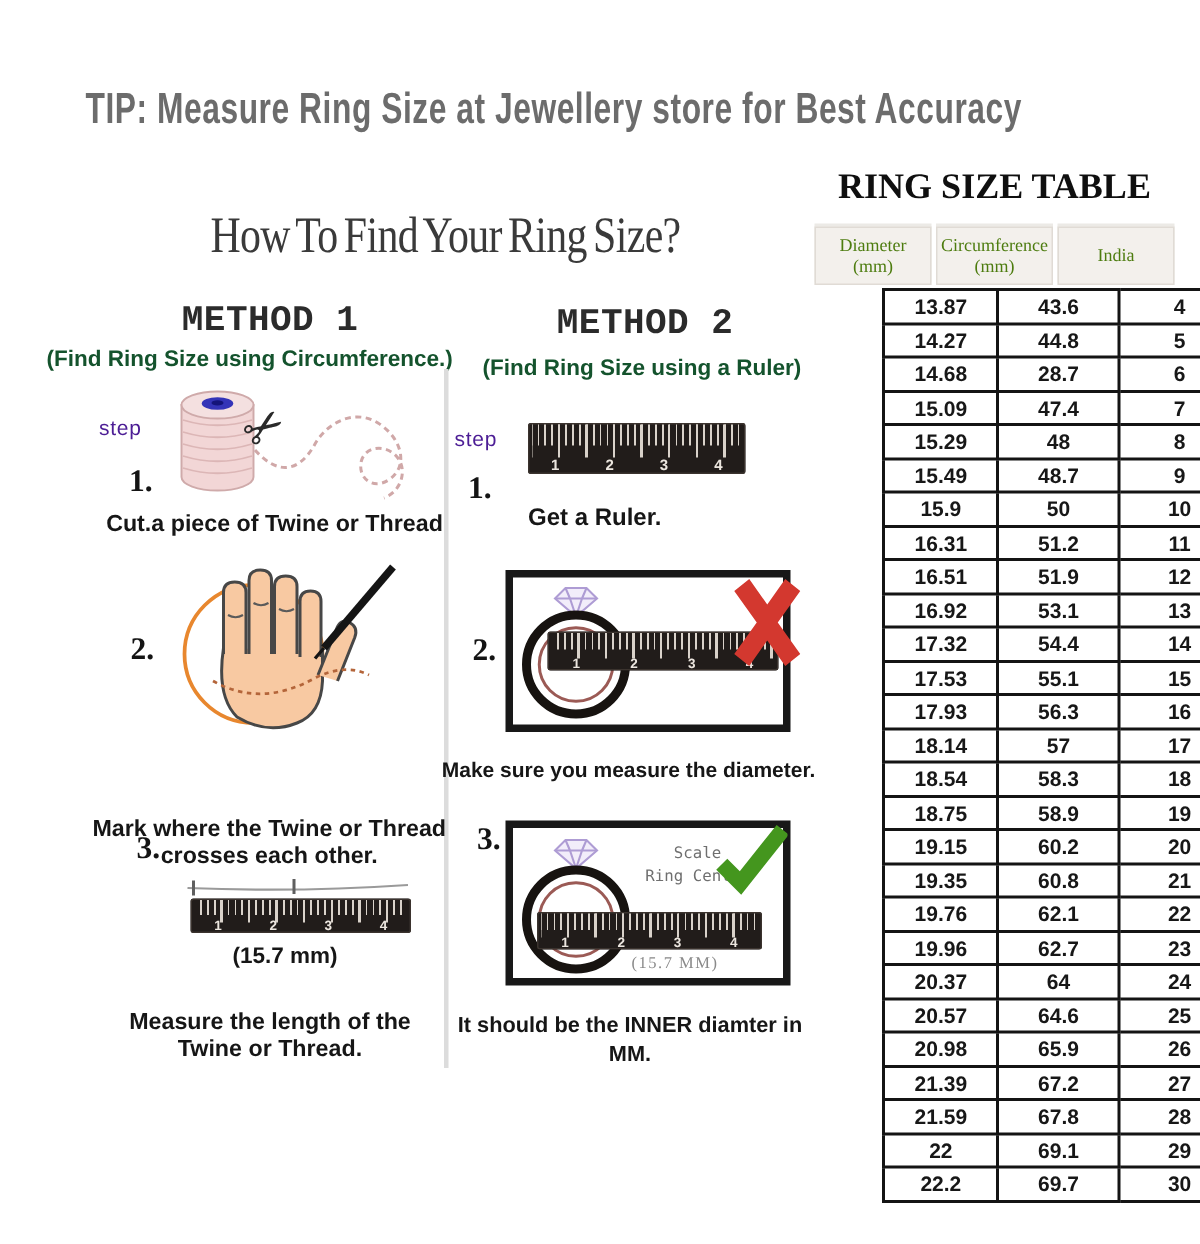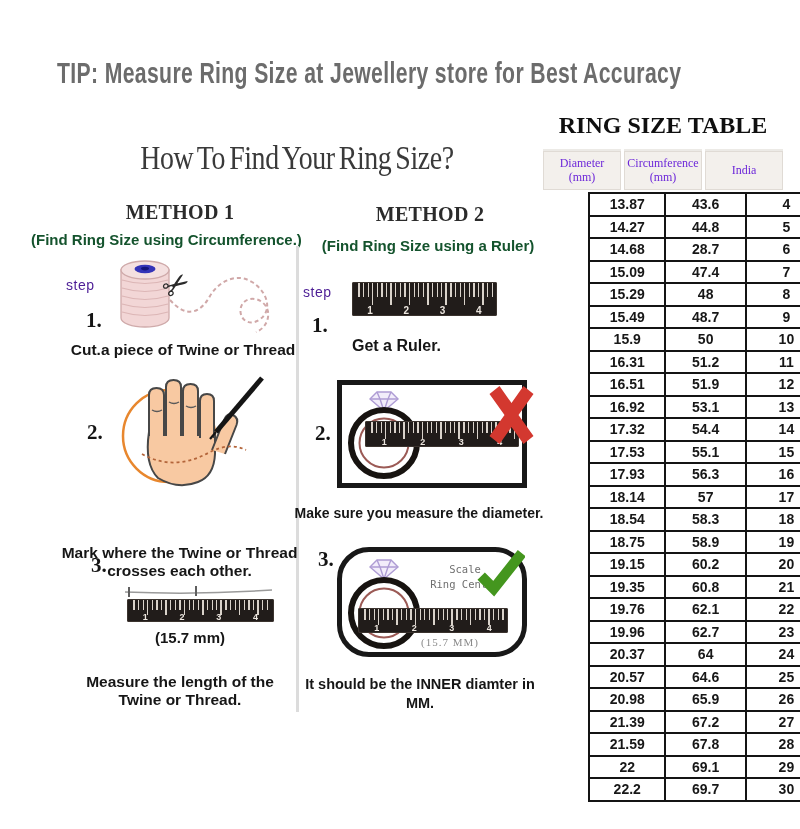--- a/index.html
+++ b/index.html
@@ -7,21 +7,21 @@
           font-family:"Liberation Sans",sans-serif;color:#1f1f1f;}
   .abs{position:absolute;}
 
   
   .banner{left:57px;top:57px;font-size:29px;font-weight:bold;color:var(--banner-text,#6c6c6c);
           white-space:nowrap;transform:scaleX(0.73);transform-origin:left top;letter-spacing:0.5px;}
 
   
   .guide-title{left:297px;top:139px;font-family:"Liberation Serif",serif;font-size:34px;color:#3a3a3a;
                white-space:nowrap;transform:translateX(-50%) scaleX(0.82);letter-spacing:-0.5px;word-spacing:-3px;}
-  .method-head{font-family:Liberation Serif, serif;font-size:20px;font-weight:bold;color:#2b2b2b;
+  .method-head{font-family:Liberation Mono, monospace;font-size:24px;font-weight:bold;color:#2b2b2b;
                text-align:center;letter-spacing:0.3px;}
   .method-sub{font-size:15px;font-weight:bold;color:#14532d;text-align:center;white-space:nowrap;}
   .col-divider{left:296px;top:246px;width:3px;height:466px;background:#dcdcdc;}
 
   .step-label{font-size:14px;font-weight:normal;color:#4c1d95;letter-spacing:0.5px;}
   .step-num{font-family:"Liberation Serif",serif;font-size:21px;font-weight:bold;color:#141414;}
   .caption{font-size:15.5px;font-weight:bold;color:#161616;text-align:center;line-height:1.16;}
 
   
   .ruler{position:absolute;background:var(--ruler-bg,#211c1a);border-radius:2px;box-shadow:inset 0 0 0 1px #3b332e;}
@@ -38,21 +38,21 @@
               font-family:"DejaVu Sans Mono",monospace;font-size:10.5px;line-height:15px;color:#6f6f6f;}
   .inner-note{position:absolute;left:58px;top:84px;width:100px;text-align:center;
               font-family:"Liberation Serif",serif;font-size:11px;letter-spacing:1px;color:#8a8a8a;}
 
   
   .table-title{left:543px;top:112px;width:240px;text-align:center;font-family:"Liberation Serif",serif;
                font-size:24px;font-weight:bold;color:#0f0f0f;white-space:nowrap;}
   .hdr-row{left:543px;top:151px;width:240px;height:39px;display:flex;gap:3px;}
   .hdr-cell{flex:1 1 0;background:#f3f0ec;border:1px solid #e0dbd5;box-shadow:0 -2px 0 #eceae6;
             display:flex;align-items:center;justify-content:center;text-align:center;
-            font-family:"Liberation Serif",serif;font-size:12px;color:#6d28d9;line-height:1.15;padding:1px;}
+            font-family:"Liberation Serif",serif;font-size:12px;color:#4d7c0f;line-height:1.15;padding:1px;}
   .size-table{left:543px;top:192px;padding-left:45px;}
   .size-table table{border-collapse:collapse;width:240px;}
   .size-table td{border:2px solid var(--table-border,#141414);height:20.5px;line-height:20.5px;
                  text-align:center;font-size:14px;font-weight:bold;color:#171717;padding:0;}
 </style>
 </head>
 <body>
 
 <div class="canvas">
 
@@ -153,21 +153,21 @@
     </div>
   </div>
   <svg class="abs" style="left:489px;top:386px;z-index:5;" width="45" height="58" viewBox="0 0 44 58">
     <polygon points="0,8 10,0 22,17 34,0 44,8 29,29 44,50 34,58 22,41 10,58 0,50 15,29" fill="var(--x-mark,#d3382f)"></polygon>
   </svg>
 
   <div class="abs caption" style="left:419px;top:505px;white-space:nowrap;transform:translateX(-50%);font-size:14px;">Make sure you measure the diameter.</div>
 
   <div class="abs step-num" style="left:318px;top:547px;">3.</div>
 
-  <div class="frame" style="left:337px;top:547px;height:110px;border-radius:32px;">
+  <div class="frame" style="left:337px;top:547px;height:110px;">
     <svg class="abs" style="left:2px;top:3px;" width="90" height="96" viewBox="0 0 90 96">
       <g transform="translate(26,4)" stroke="var(--diamond,#ae9cd4)" stroke-width="1.4" fill="#f2edfa">
         <path d="M0,8 L7,1 L21,1 L28,8 L14,20 Z"></path>
         <path d="M0,8 L28,8 M7,1 L10,8 M21,1 L18,8 M10,8 L14,20 M18,8 L14,20" fill="none"></path>
       </g>
       <circle cx="40" cy="58" r="33" fill="none" stroke="#171310" stroke-width="6"></circle>
       <circle cx="40" cy="58" r="24.5" fill="none" stroke="var(--ring-inner,#9b5a55)" stroke-width="2"></circle>
     </svg>
     <div class="scale-note">
       <div>Scale</div>

